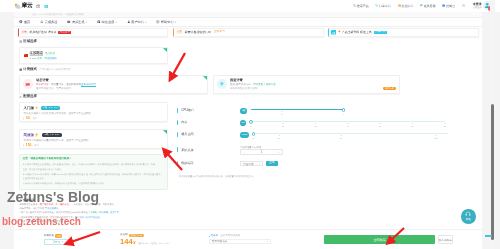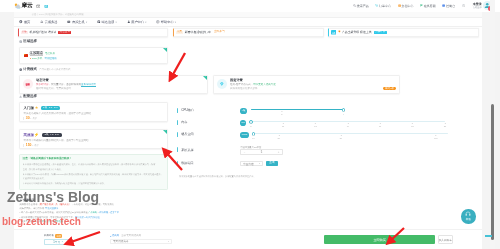--- a/index.html
+++ b/index.html
@@ -634,20 +634,31 @@
     <div class="fg" style="margin-left:30px">
       <span class="flab">
         <span>购买时长</span>
         <span class="fbadge">省钱</span>
       </span>
       <span class="fsel">
         <span>1个月</span>
         <span class="car">▾</span>
       </span>
     </div>
+    <div class="fg" style="margin-left:48px">
+      <span class="flab">
+        <span>总费用</span>
+        <span class="fbadge" style="border-radius:2.6px;padding:0.5px 2.2px">已优惠￥36</span>
+      </span>
+      <span style="display:flex;align-items:baseline;margin-top:1.2px">
+        <span class="fprice">144</span>
+        <span class="fcur">¥</span>
+        <span class="fnote">原价￥180 ，已优惠 ￥36（8折）</span>
+      </span>
+    </div>
     <div class="fg" style="margin-left:38px">
       <span class="flab">
         <span style="color:#4a9de8;font-size:2.3px;margin-right:0.5px">◂</span>
         <span style="color:#4a9de8">优惠券</span>
         <span style="color:#b0b0b0;margin-left:2.2px">当前无可用优惠券</span>
       </span>
       <span class="fcoupon">
         <span>无可用优惠券</span>
         <span class="car">▾</span>
       </span>

